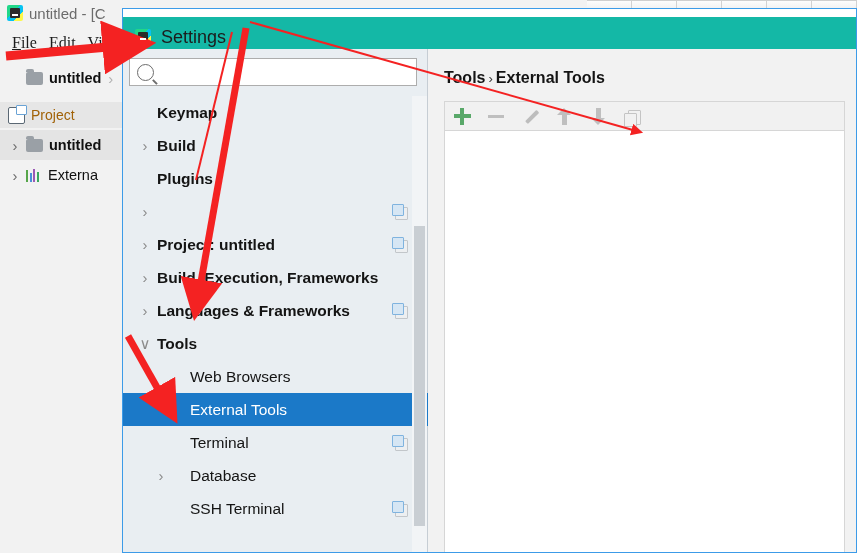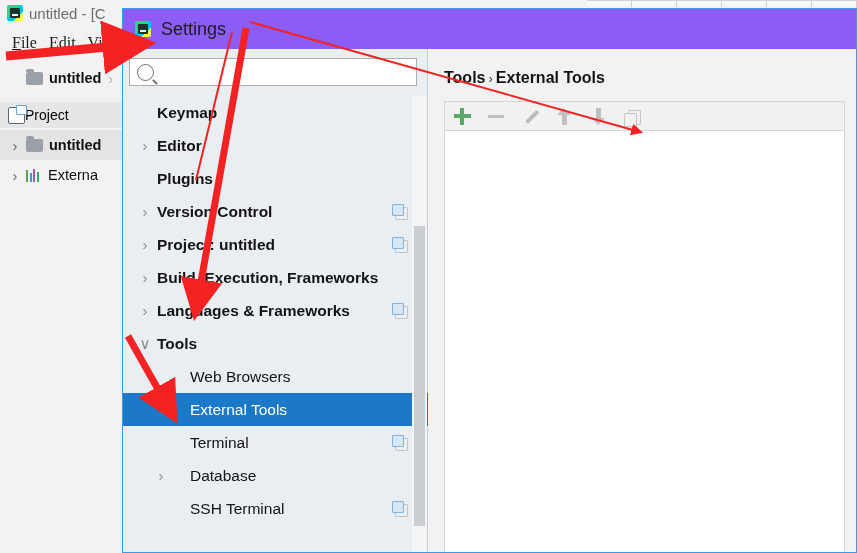--- a/index.html
+++ b/index.html
@@ -24,42 +24,42 @@
 
   #ide-breadcrumb{position:absolute;left:0;top:62px;width:122px;height:32px;display:flex;align-items:center;background:#F2F2F2;}
   .folder-ico{width:17px;height:13px;flex:0 0 17px;margin-left:26px;background:#9AA0A6;border-radius:2px;position:relative;}
   .folder-ico::before{content:"";position:absolute;left:0;top:-3px;width:8px;height:3px;background:#9AA0A6;border-radius:2px 2px 0 0;}
   #ide-breadcrumb-label{font-size:14.5px;font-weight:bold;color:#101010;margin-left:6px;}
   .bc-chev{margin-left:7px;color:#b0b0b0;font-size:15px;}
 
   #ide-toolwin-header{position:absolute;left:0;top:102px;width:122px;height:26px;background:#E6E6E6;display:flex;align-items:center;}
   .proj-ico{width:15px;height:15px;margin-left:8px;flex:0 0 15px;border:1.6px solid #5a6773;border-radius:2px;position:relative;background:#fff;}
   .proj-ico::after{content:"";position:absolute;left:7px;top:-3px;width:9px;height:8px;border:1.6px solid #6AA3D5;background:#fff;border-radius:1px;}
-  #ide-toolwin-label{font-size:14px;color:#000000;}
+  #ide-toolwin-label{font-size:14px;color:#a16207;margin-left:6px;}
 
   .ide-tree-row{position:absolute;left:0;width:122px;height:30px;display:flex;align-items:center;}
   #ide-tree-row-0{top:130px;background:#E4E4E4;}
   #ide-tree-row-1{top:160px;background:#F2F2F2;}
   .ide-chev{width:14px;text-align:center;color:#6b6b6b;font-size:15px;margin-left:8px;flex:0 0 14px;}
   .ide-row-label{font-size:14.5px;color:#101010;margin-left:6px;white-space:nowrap;}
   .ide-row-label.b{font-weight:bold;}
   .lib-ico{width:16px;height:14px;flex:0 0 16px;margin-left:4px;display:flex;align-items:flex-end;gap:1.5px;}
   .lib-ico i{display:block;width:2px;background:#4a4a4a;}
   .ide-folder{width:17px;height:13px;flex:0 0 17px;margin-left:4px;background:#9AA0A6;border-radius:2px;position:relative;}
   .ide-folder::before{content:"";position:absolute;left:0;top:-3px;width:8px;height:3px;background:#9AA0A6;border-radius:2px 2px 0 0;}
 
   
   #ide-top-strip{position:absolute;left:587px;top:0px;width:270px;height:15px;
       background:linear-gradient(#fdfdfd,#e6e6e6);border-bottom:2px solid #4DA6E8;border-top:1px solid #cfcfcf;display:flex;}
   #ide-top-strip .cellx{flex:1;border-right:1px solid #d2d2d2;}
 
   
   #settings-dialog{position:absolute;left:122px;top:8px;width:735px;height:545px;background:#FFFFFF;
        border:1px solid #3C9BE8;box-sizing:border-box;overflow:hidden;}
-  #settings-titlebar{position:absolute;left:0;top:0;width:733px;height:40px;background:#8b5cf6;display:flex;align-items:center;}
+  #settings-titlebar{position:absolute;left:0;top:8px;width:733px;height:40px;background:#14b8a6;display:flex;align-items:center;}
   #settings-title-text{font-size:18px;color:#1c1c1c;margin-left:10px;}
 
   #settings-body{position:absolute;left:0;top:40px;width:733px;height:504px;display:flex;}
 
   
   #tree-pane{width:305px;height:504px;background:#E9EEF2;position:relative;border-right:1px solid #C6CDD4;box-sizing:border-box;}
   #search-wrap{position:absolute;left:6px;top:9px;width:288px;height:28px;background:#FFFFFF;border:1px solid #ADADAD;box-sizing:border-box;display:flex;align-items:center;}
   .search-glass{width:15px;height:15px;flex:0 0 15px;margin-left:7px;border:1.6px solid #6d6d6d;border-radius:50%;position:relative;}
   .search-glass::after{content:"";position:absolute;right:-5px;bottom:-3px;width:6px;height:1.8px;background:#6d6d6d;transform:rotate(45deg);}
   #search-input{border:0;outline:0;flex:1;height:24px;font-size:14px;font-family:"Liberation Sans",sans-serif;color:#1c1c1c;background:transparent;padding-left:5px;}
@@ -179,29 +179,28 @@
         <input id="search-input" type="text" value="" placeholder="" style="">
       </div>
 
       <div id="tree-list">
         <div class="t-row lvl1 bold">
           <div class="t-chev"></div>
           <div class="t-label">Keymap</div>
         </div>
         <div class="t-row lvl1 bold">
           <div class="t-chev">›</div>
-          <div class="t-label">Editor</div>
+          <div class="t-label">Build</div>
         </div>
         <div class="t-row lvl1 bold">
           <div class="t-chev"></div>
           <div class="t-label">Plugins</div>
         </div>
         <div class="t-row lvl1 bold">
           <div class="t-chev">›</div>
-          <div class="t-label">Version Control</div>
           <div class="copy-badge">
               <div class="bk"></div>
               <div class="fr"></div>
             </div>
         </div>
         <div class="t-row lvl1 bold">
           <div class="t-chev">›</div>
           <div class="t-label">Project: untitled</div>
           <div class="copy-badge">
               <div class="bk"></div>

